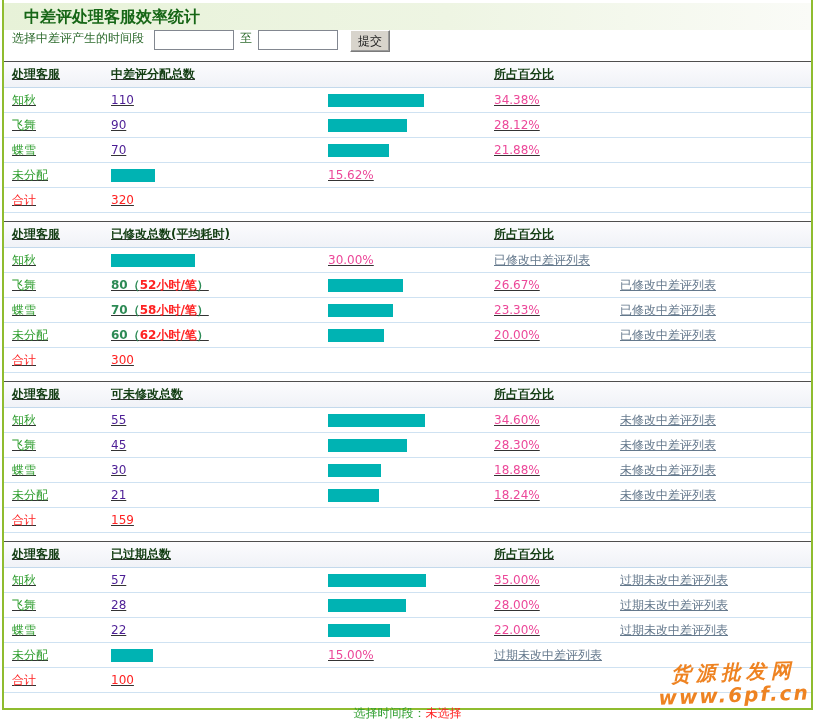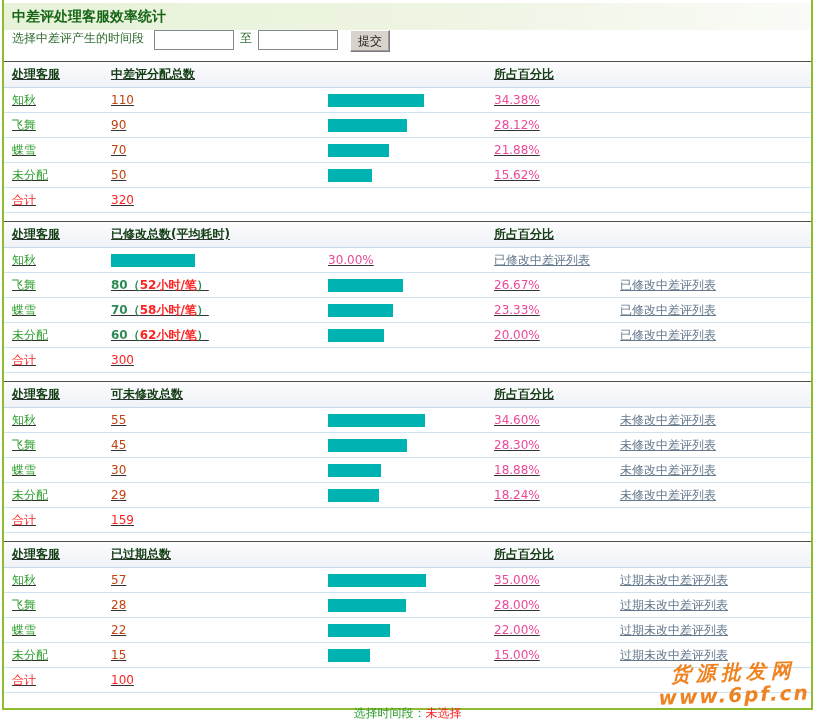--- a/index.html
+++ b/index.html
@@ -15,23 +15,23 @@
   .frame {
     position:absolute; left:2px; top:0; width:811px; height:710px;
     border-left:2px solid #8fbc2f;
     border-right:2px solid #8fbc2f;
     border-bottom:2px solid #8fbc2f;
     background:#fff;
   }
   .title-bar {
     margin-top:3px;
     height:27px; line-height:27px;
-    padding-left:8px;
+    padding-left:20px;
     background:linear-gradient(to right,#e7f2d8 0%, #eef5e3 55%, #fafbf7 100%);
-    color:#166616; font-weight:bold; font-size:14px;
+    color:#166616; font-weight:bold; font-size:16px;
   }
   .filter-row {
     height:31px; display:flex; 
     padding-left:8px; color:#2d6b2d;
   }
   .filter-row .lbl { margin-right:6px; }
   .filter-row input[type=text] {
     width:80px; height:20px; border:1px solid #828790; background:#fff;
     margin:0 4px; font-size:12px; padding:0 2px;
   }
@@ -61,21 +61,21 @@
   .data-row {
     height:25px;
     border-bottom:1px solid #cfe2f2;
   }
   .total-row {
     height:25px;
     border-bottom:1px solid #cfe2f2;
     color:#ff2222;
   }
   .name { color:#2f9e2f; }
-  .val  { color:#c2410c; }
+  .val  { color:#4c1d95; }
   .val.strong { font-weight:bold; color:#2d8a55; }
   .val .red, .red { color:#ff2222; }
   .barcell { height:13px; }
   .bar { display:block; height:13px; background:#00b3b3; }
   .pct { color:#ec4899; }
   .linkcell a {
     color:#64788c; text-decoration:underline; cursor:pointer;
   }
   .linkcell a:empty { display:none; }
   .footer-row {
@@ -136,21 +136,20 @@
       <span class="name">蝶雪</span>
       <span class="val">70</span>
       <span class="barcell">
           <span class="bar" style="width: 61px;"></span>
         </span>
       <span class="pct">21.88%</span>
       <span></span>
     </div>
     <div class="grid-row data-row">
       <span class="name">未分配</span>
-      <span class="val">50</span>
       <span class="barcell">
           <span class="bar" style="width: 44px;"></span>
         </span>
       <span class="pct">15.62%</span>
       <span></span>
     </div>
     <div class="grid-row total-row">
       <span>合计</span>
       <span>320</span>
       <span></span>
@@ -241,21 +240,21 @@
       <span class="name">蝶雪</span>
       <span class="val">30</span>
       <span class="barcell">
           <span class="bar" style="width: 53px;"></span>
         </span>
       <span class="pct">18.88%</span>
       <span class="linkcell"><a>未修改中差评列表</a></span>
     </div>
     <div class="grid-row data-row">
       <span class="name">未分配</span>
-      <span class="val">29</span>
+      <span class="val">21</span>
       <span class="barcell">
           <span class="bar" style="width: 51px;"></span>
         </span>
       <span class="pct">18.24%</span>
       <span class="linkcell"><a>未修改中差评列表</a></span>
     </div>
     <div class="grid-row total-row">
       <span>合计</span>
       <span>159</span>
       <span></span>
@@ -294,21 +293,20 @@
       <span class="name">蝶雪</span>
       <span class="val">22</span>
       <span class="barcell">
           <span class="bar" style="width: 62px;"></span>
         </span>
       <span class="pct">22.00%</span>
       <span class="linkcell"><a>过期未改中差评列表</a></span>
     </div>
     <div class="grid-row data-row">
       <span class="name">未分配</span>
-      <span class="val">15</span>
       <span class="barcell">
           <span class="bar" style="width: 42px;"></span>
         </span>
       <span class="pct">15.00%</span>
       <span class="linkcell"><a>过期未改中差评列表</a></span>
     </div>
     <div class="grid-row total-row">
       <span>合计</span>
       <span>100</span>
       <span></span>

